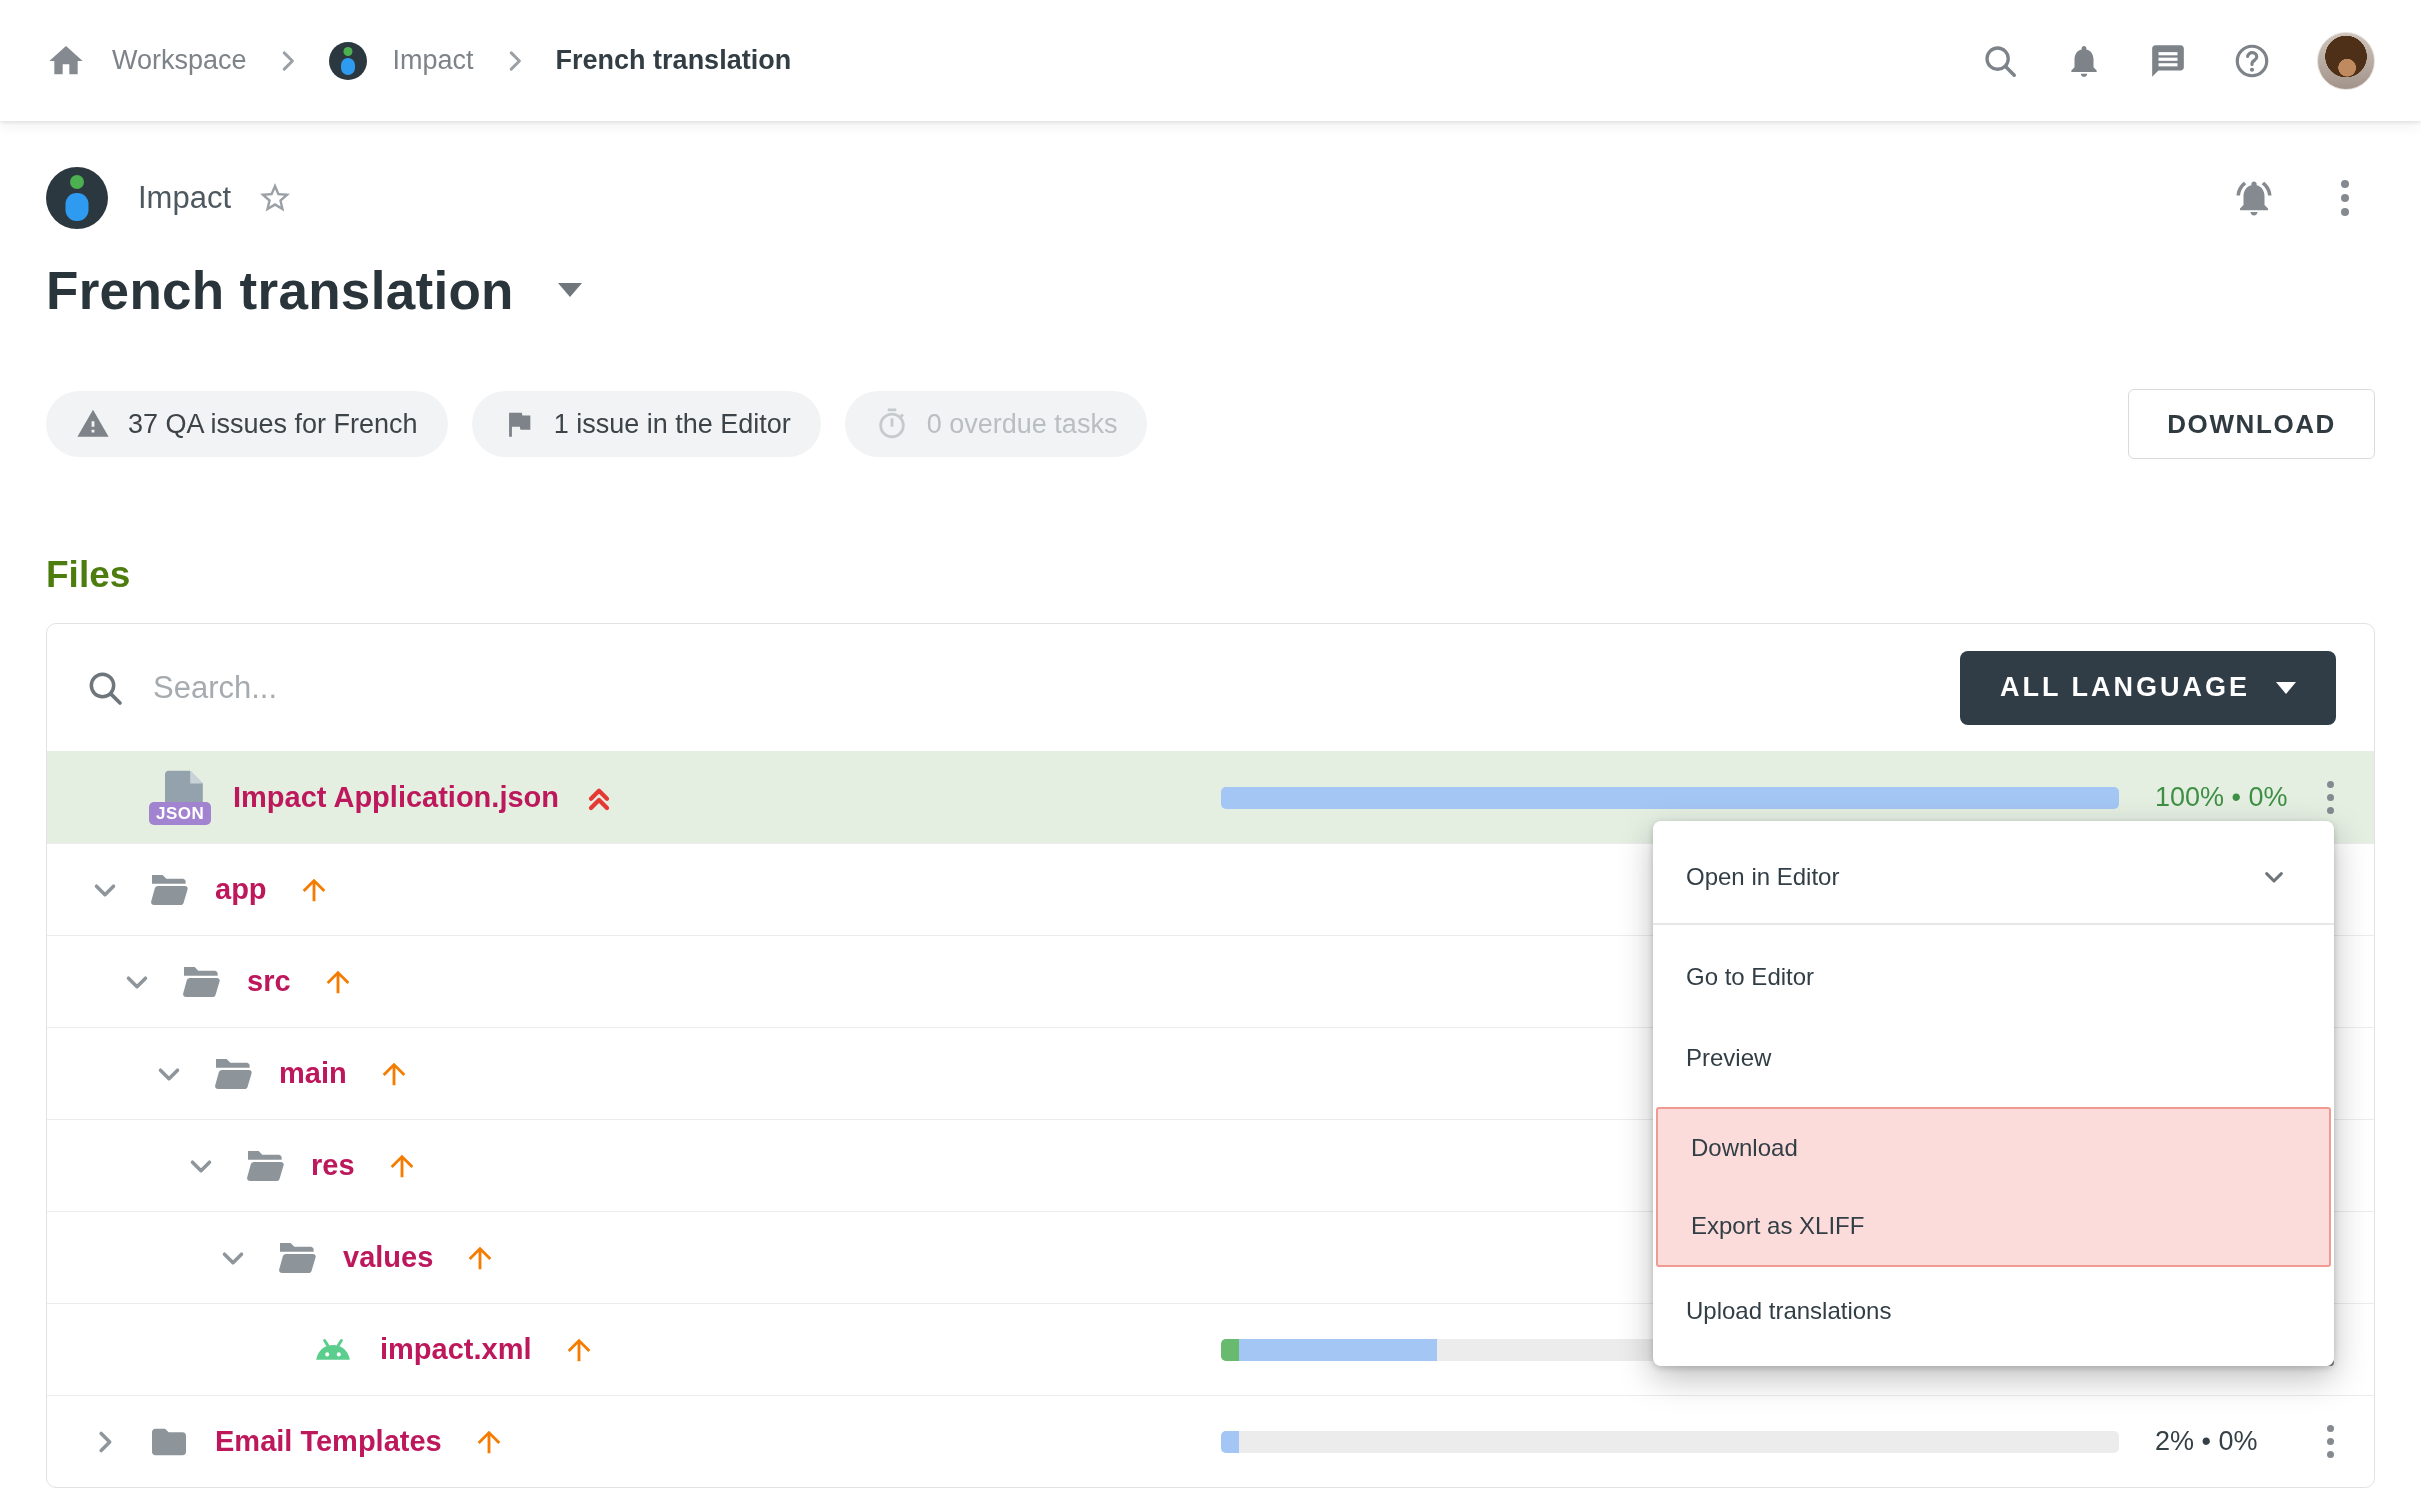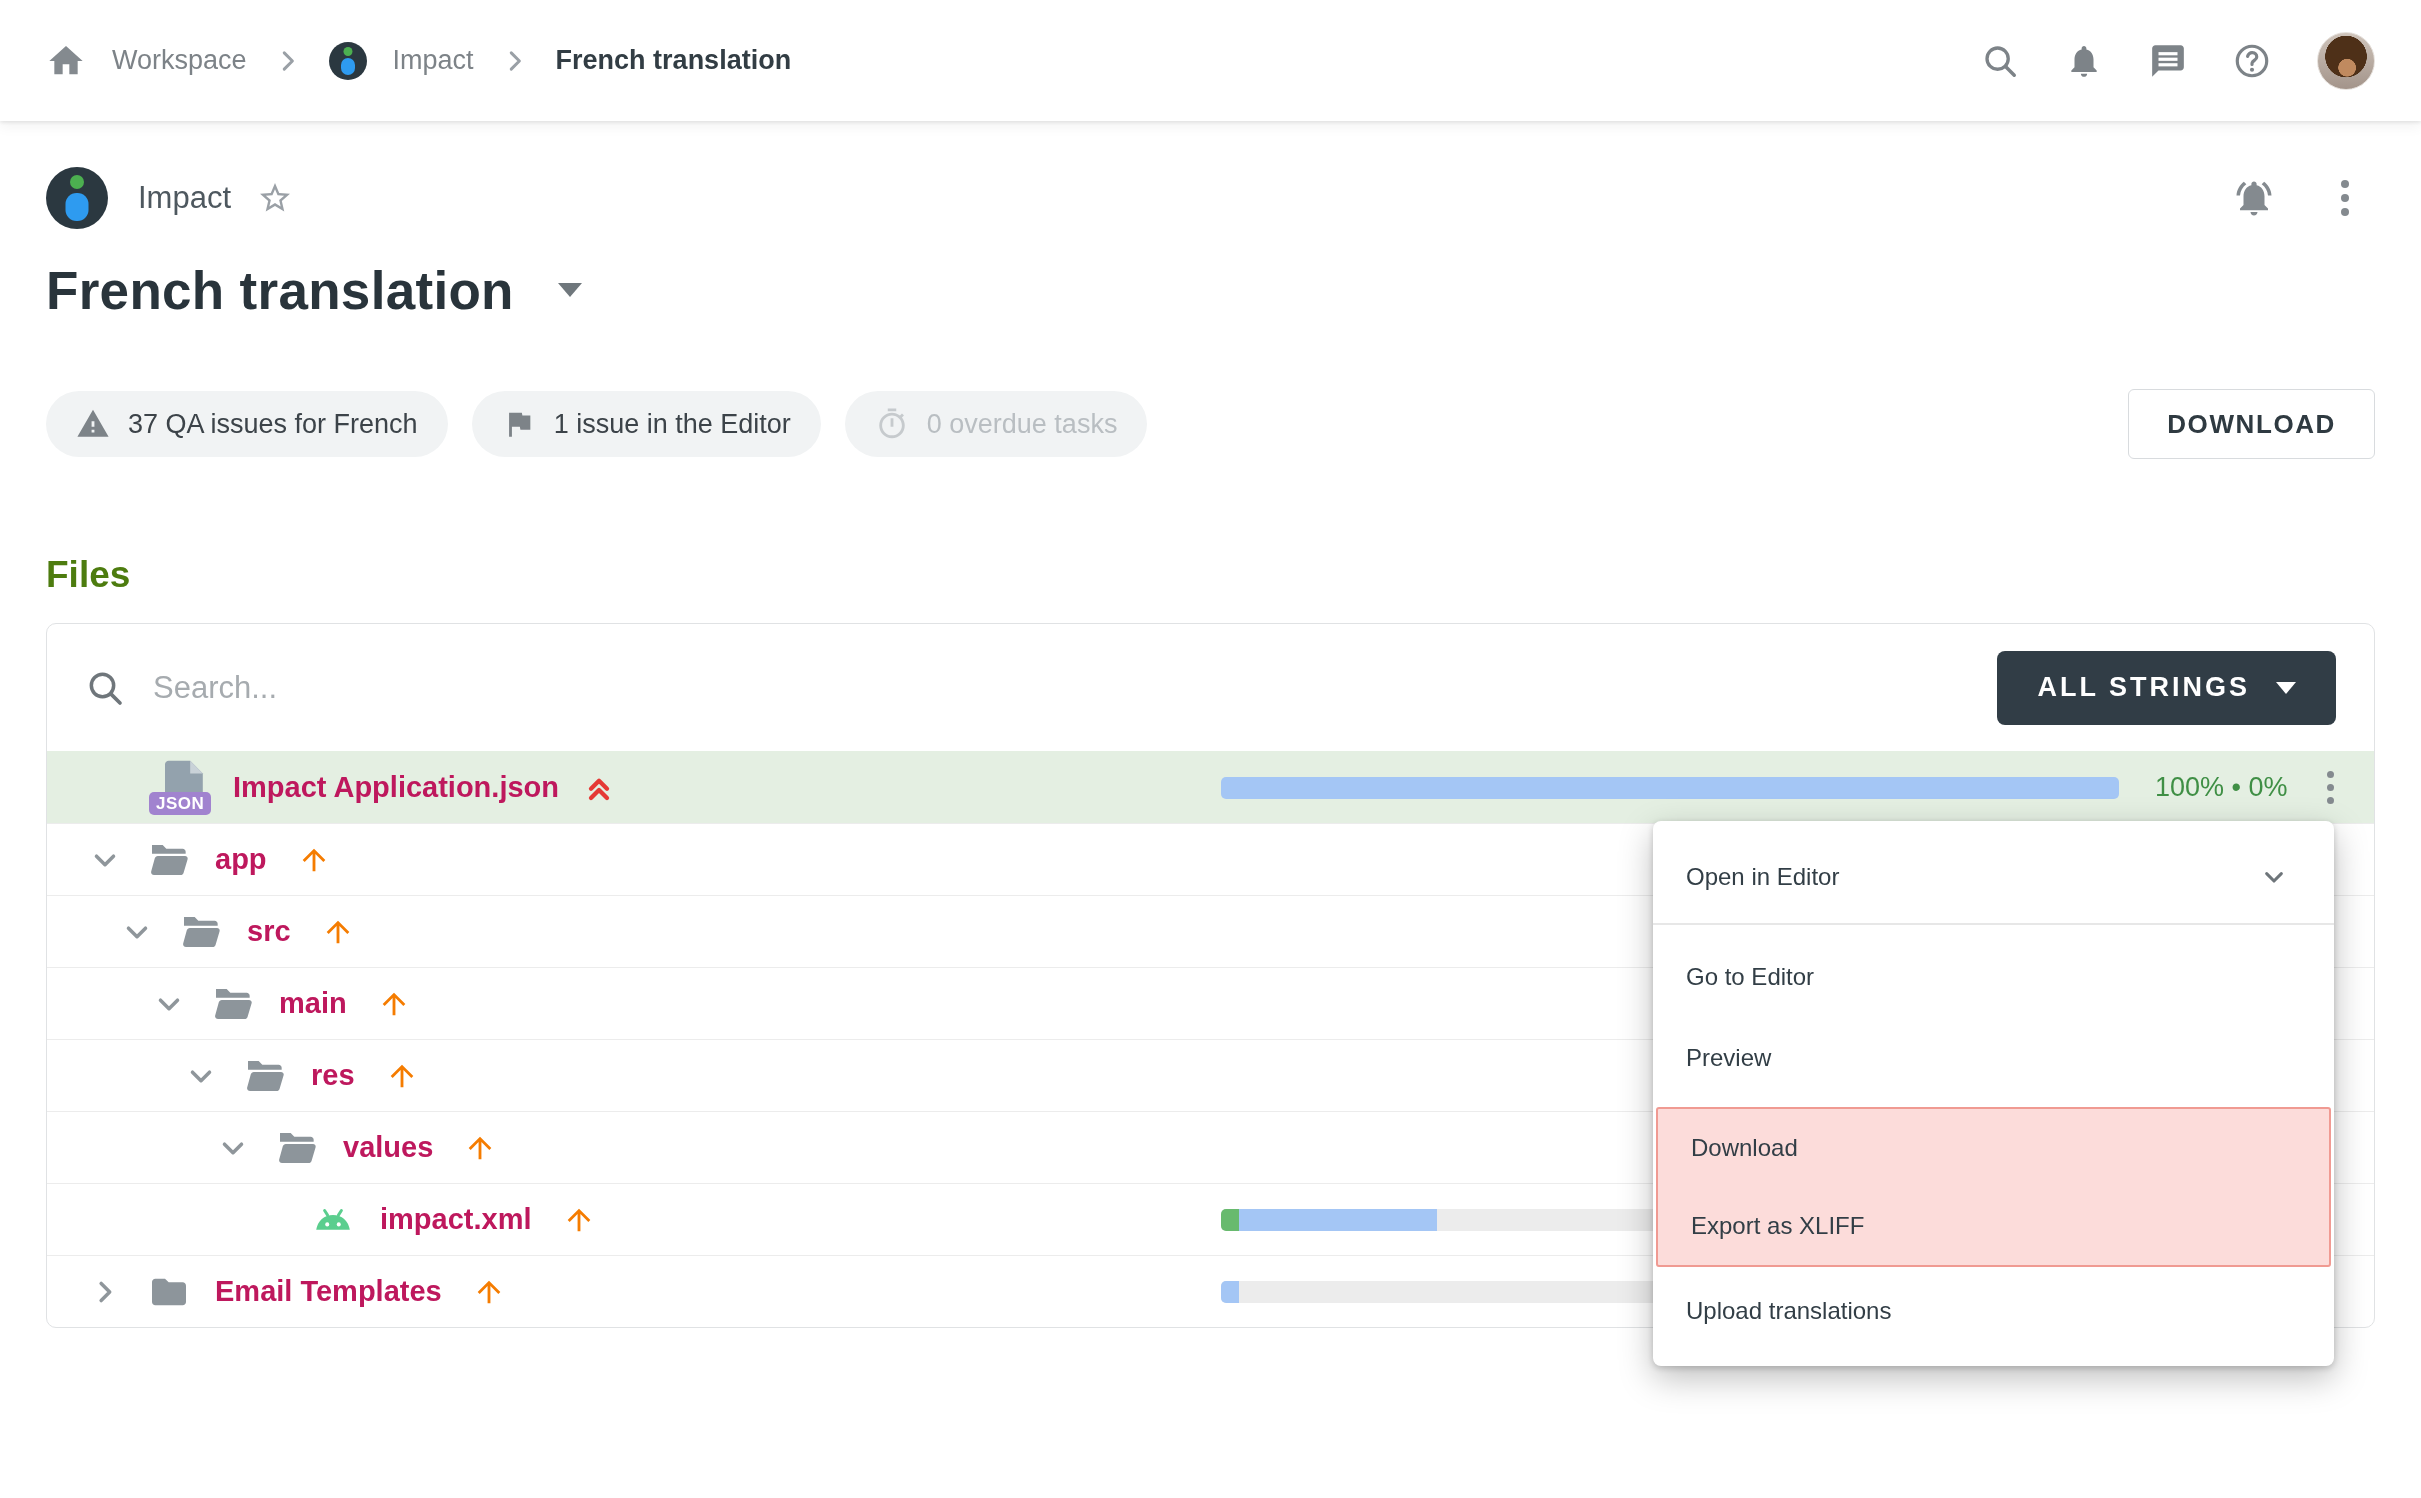--- a/index.html
+++ b/index.html
@@ -50,21 +50,21 @@
   .files-h{margin-top:96px;font-size:37px;font-weight:700;color:#4d7c0f;height:44px;line-height:44px;}
 
   .card{margin-top:26px;border:1.5px solid #e0e2e4;border-radius:10px;background:#fff;}
   .search-row{height:127px;display:flex;align-items:center;padding:0 38px;}
   .search-row input{border:0;outline:0;font-size:31px;color:#3c4349;flex:1;margin-left:28px;font-family:inherit;background:transparent;}
   .search-row input::placeholder{color:#a6abaf;}
   .allstrings{background:#313d46;color:#fff;height:74px;border:0;border-radius:8px;display:flex;align-items:center;gap:26px;
     padding:0 40px;font-size:27px;font-weight:700;letter-spacing:3px;font-family:inherit;cursor:pointer;flex:none;}
   .as-caret{width:0;height:0;border-left:10px solid transparent;border-right:10px solid transparent;border-top:12px solid #fff;}
 
-  .frow{height:72px;display:flex;align-items:center;border-top:1px solid #ececec;padding-right:16px;}
+  .frow{height:92px;display:flex;align-items:center;border-top:1px solid #ececec;padding-right:16px;}
   .frow.selected{background:#e4efe2;border-top-color:#e4efe2;}
   .frow-left{flex:1;display:flex;align-items:center;min-width:0;}
   .tchev{width:36px;display:flex;justify-content:center;margin-right:26px;flex:none;cursor:pointer;}
   .ficon{margin-right:26px;display:flex;flex:none;}
   .flabel{font-size:29px;font-weight:600;color:#be185d;white-space:nowrap;}
   .uparrow{margin-left:30px;display:flex;}
   .prio{margin-left:24px;display:flex;}
   .json-icon{position:relative;width:58px;height:58px;flex:none;}
   .json-icon svg{position:absolute;right:2px;top:0;}
   .json-badge{position:absolute;left:0;bottom:2px;background:#a183cf;color:#fff;font-size:17px;font-weight:700;
@@ -206,21 +206,21 @@
   <section class="card">
     <div class="search-row">
       <span>
         <svg width="40" height="40" viewBox="0 0 24 24">
             <circle cx="10.5" cy="10.5" r="6.7" fill="none" stroke="#6f767b" stroke-width="2.1"></circle>
             <path d="M15.5 15.5L21 21" stroke="#6f767b" stroke-width="2.2" stroke-linecap="round"></path>
           </svg>
       </span>
       <input placeholder="Search..." style="">
       <button class="allstrings">
-        <span>ALL STRINGS</span>
+        <span>ALL LANGUAGE</span>
         <span class="as-caret"></span>
       </button>
     </div>
 
     <div class="frow selected">
       <div class="frow-left" style="padding-left:102px;">
         <span class="ficon json-icon">
           <svg width="44" height="54" viewBox="0 0 24 30">
               <path d="M4 1h12l7 7v19c0 1.1-.9 2-2 2H4c-1.1 0-2-.9-2-2V3c0-1.1.9-2 2-2z" fill="#93a2ad"></path>
               <path d="M16 1l7 7h-7z" fill="#c9d2d8"></path>

